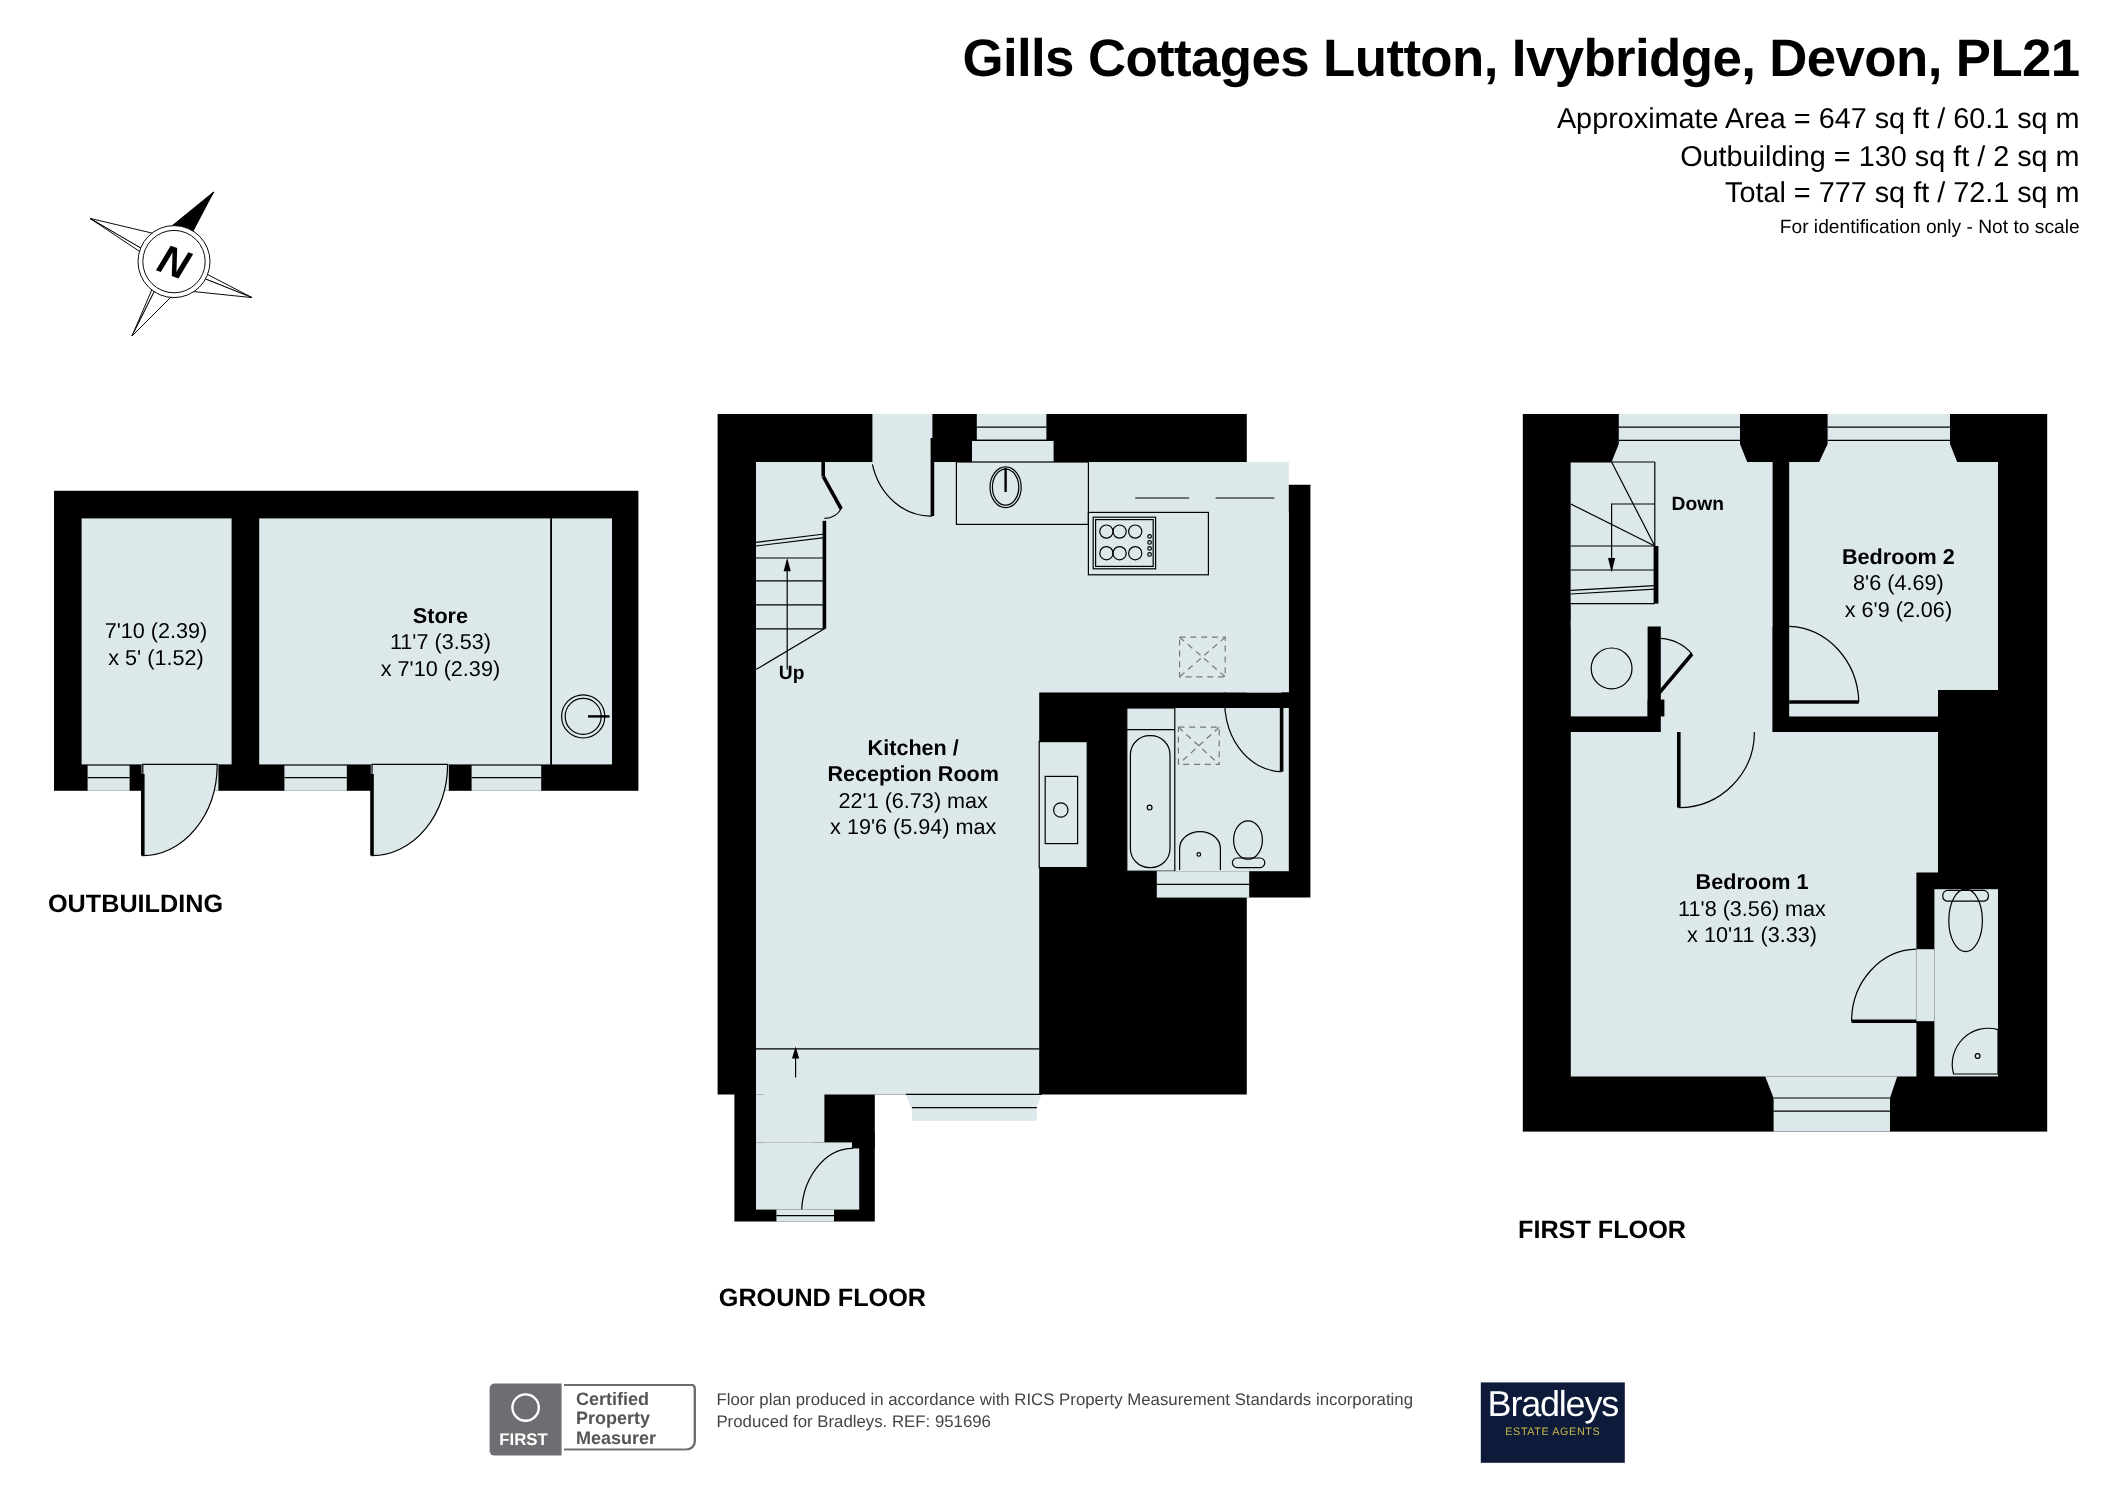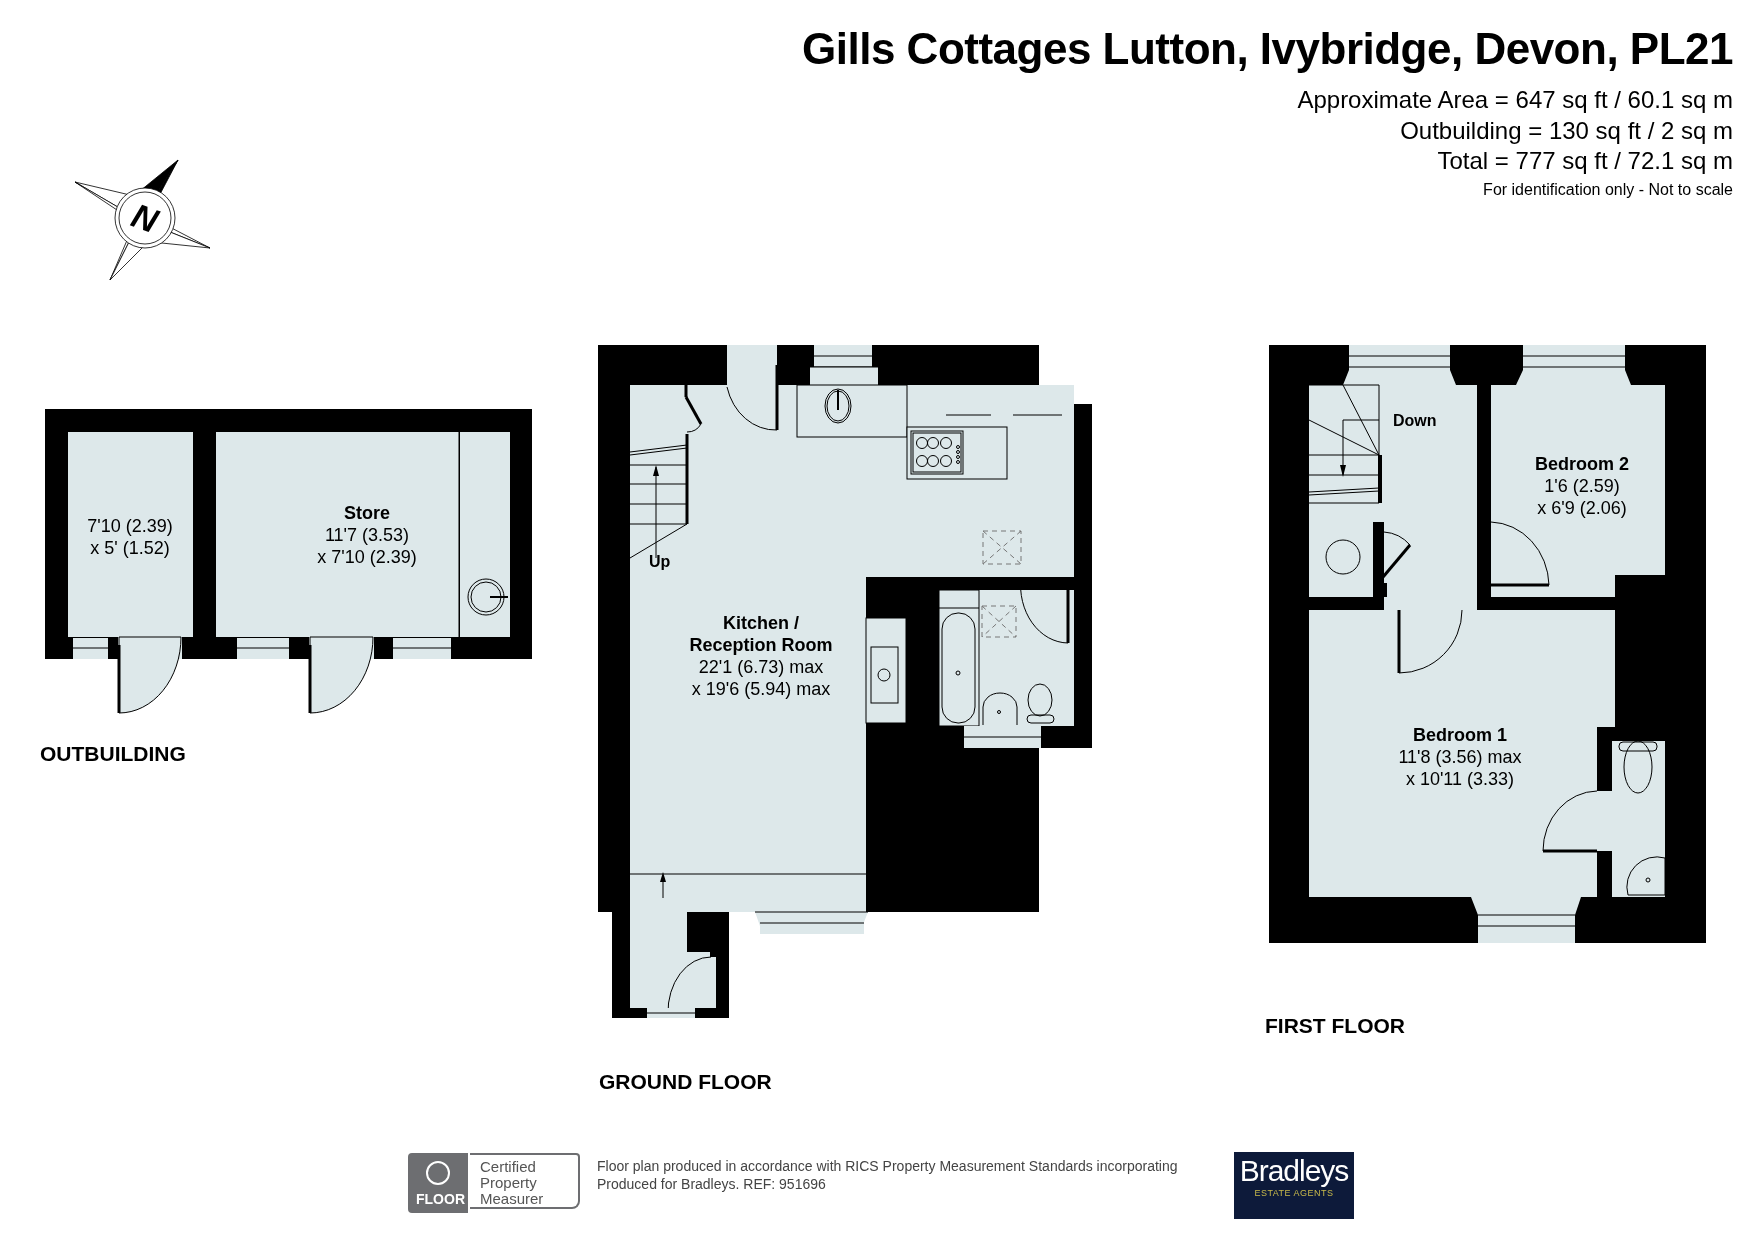--- a/index.html
+++ b/index.html
@@ -12,21 +12,21 @@
   .rlabel{position:absolute;text-align:center;font-size:18px;line-height:22px;transform:translateX(-50%);white-space:nowrap;}
   .rlabel .rn{font-weight:bold;display:block;}
   .rlabel span{display:block;}
   .flabel{position:absolute;font-size:21px;font-weight:bold;white-space:nowrap;}
   .tiny{position:absolute;font-size:16px;font-weight:bold;}
   .footer-text{position:absolute;left:597px;top:1157px;font-size:14px;line-height:18px;color:#444;white-space:nowrap;}
   .rics{position:absolute;left:408px;top:1153px;width:176px;height:60px;}
   .rics .logo{position:absolute;left:0;top:0;width:60px;height:60px;background:#6d6e71;border-radius:4px 0 0 4px;color:#fff;font-weight:bold;font-size:14px;}
   .rics .logo .lion{position:absolute;left:18px;top:8px;width:24px;height:24px;border:2px solid #fff;border-radius:50%;box-sizing:border-box;}
   .rics .logo .txt{position:absolute;left:8px;top:38px;}
-  .rics .cert{position:absolute;left:62px;top:0;width:110px;height:56px;border:2px solid #6d6e71;border-left:none;border-radius:0 4px 8px 0;color:#555;font-weight:normal;font-size:15px;line-height:16px;padding:4px 0 16px 10px;box-sizing:border-box;}
+  .rics .cert{position:absolute;left:62px;top:0;width:110px;height:56px;border:2px solid #6d6e71;border-left:none;border-radius:0 4px 8px 0;color:#555;font-weight:bold;font-size:15px;line-height:16px;padding:4px 0 16px 10px;box-sizing:border-box;}
   .brand{position:absolute;left:1234px;top:1152px;width:120px;height:67px;background:#0d1a3a;color:#fff;text-align:center;}
   .brand .bn{font-size:30px;line-height:34px;padding-top:2px;letter-spacing:-1px;}
   .brand .bs{font-size:9px;color:#c8b94a;letter-spacing:0.5px;}
 </style>
 </head>
 <body>
 
 <div class="abs title">Gills Cottages Lutton, Ivybridge, Devon, PL21</div>
 <div class="abs area" style="top:86px">Approximate Area = 647 sq ft / 60.1 sq m</div>
 <div class="abs area" style="top:117px">Outbuilding = 130 sq ft / 2 sq m</div>
@@ -274,34 +274,34 @@
   <span class="rn">Kitchen /</span>
   <span class="rn">Reception Room</span>
   <span>22'1 (6.73) max</span>
   <span>x 19'6 (5.94) max</span>
 </div>
 <div class="flabel" style="left:599px;top:1070px">GROUND FLOOR</div>
 
 <div class="tiny" style="left:1393px;top:412px">Down</div>
 <div class="rlabel" style="left:1582px;top:453px">
   <span class="rn">Bedroom 2</span>
-  <span>1'6 (2.59)</span>
+  <span>8'6 (4.69)</span>
   <span>x 6'9 (2.06)</span>
 </div>
 <div class="rlabel" style="left:1460px;top:724px">
   <span class="rn">Bedroom 1</span>
   <span>11'8 (3.56) max</span>
   <span>x 10'11 (3.33)</span>
 </div>
 <div class="flabel" style="left:1265px;top:1014px">FIRST FLOOR</div>
 
 <div class="rics">
   <div class="logo">
     <div class="lion"></div>
-    <div class="txt">FLOOR</div>
+    <div class="txt">FIRST</div>
   </div>
   <div class="cert">
     <div>Certified</div>
     <div>Property</div>
     <div>Measurer</div>
   </div>
 </div>
 <div class="footer-text">
   <div>Floor plan produced in accordance with RICS Property Measurement Standards incorporating</div>
   <div>Produced for Bradleys.   REF: 951696</div>

